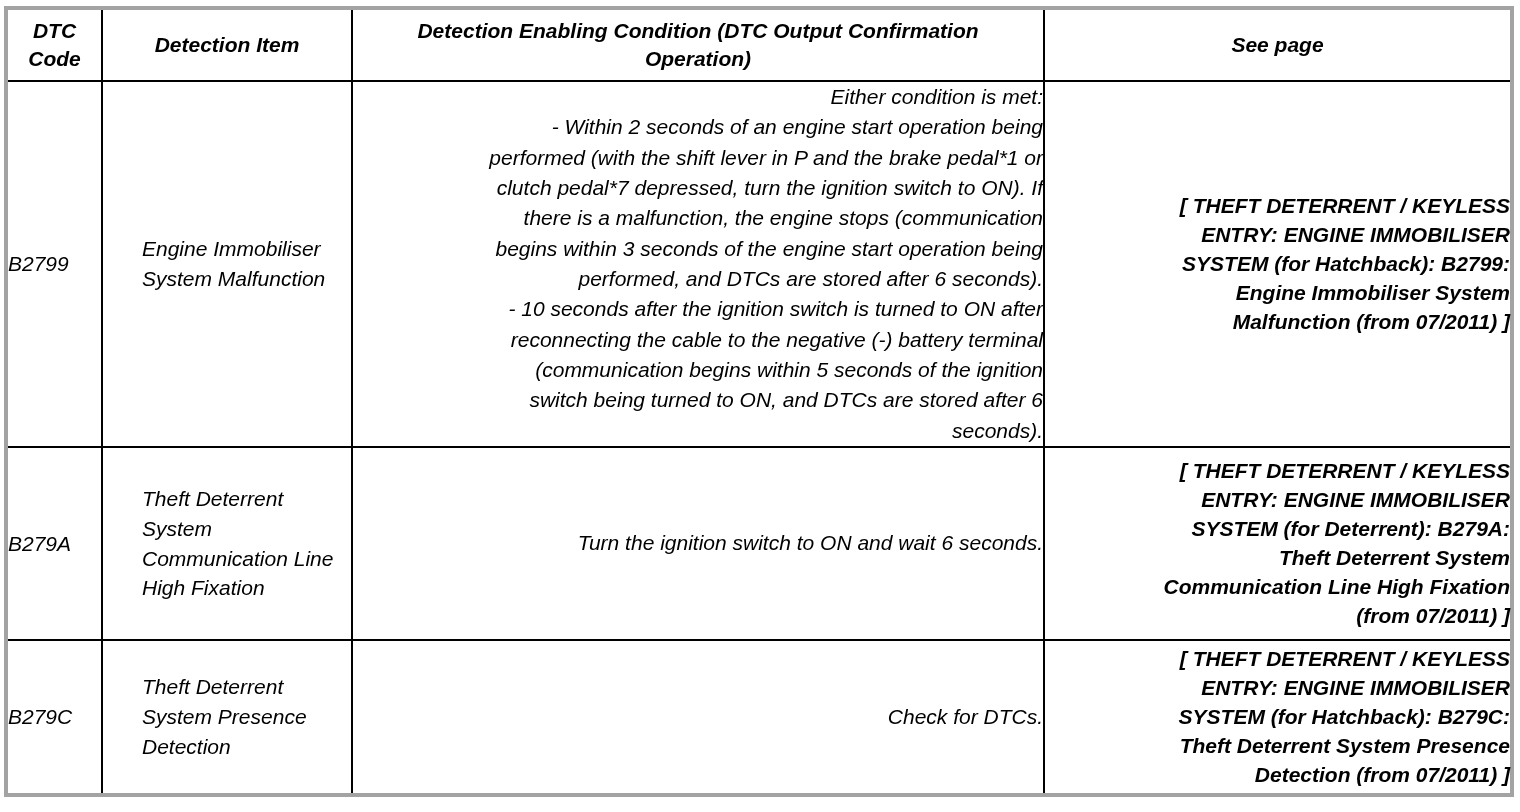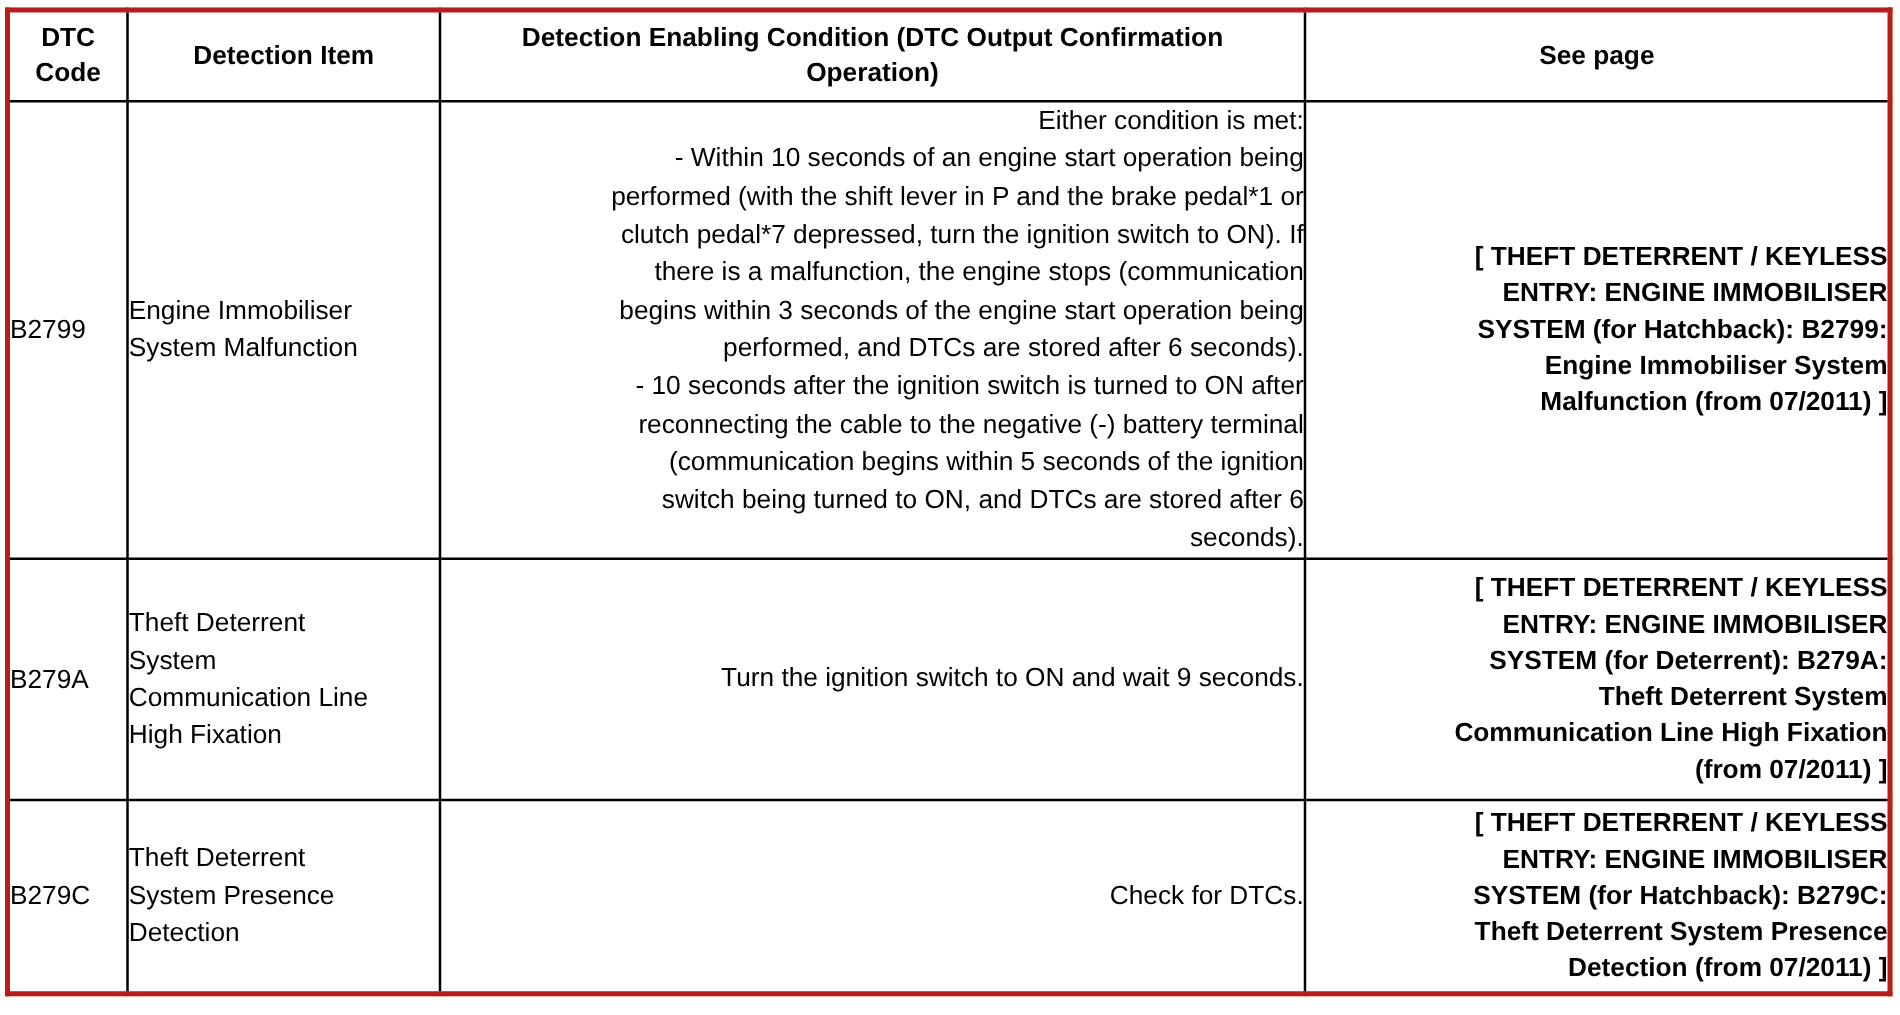--- a/index.html
+++ b/index.html
@@ -19,22 +19,23 @@
     width: 1520px;
     height: 812px;
     background: #ffffff;
     box-sizing: border-box;
     padding: 6px 6px 10px 4px;
   }
   table.dtc-table {
     width: 1510px;
     border-collapse: collapse;
     table-layout: fixed;
-    border: 4px solid #b91c1c;
-    background: #fde047;
+    border: 4px solid #a3a3a3;
+    background: #86efac;
+    font-style: italic;
   }
   table.dtc-table td,
   table.dtc-table th {
     border: 2px solid #000000;
     padding: 0;
     background: #ffffff;
   }
   
   col.c-code  { width: 96px; }
   col.c-item  { width: 250px; }
@@ -84,21 +85,21 @@
     vertical-align: middle;
     padding: 6px 14px;
   }
   
   tr.row-1 { height: 366px; }
   tr.row-2 { height: 193px; }
   tr.row-3 { height: 155px; }
 
   .cond-line { display: block; }
   .page-line { display: block; }
-  .item-line { display: block; }
+  .item-line { display: block; margin-left: 39px; }
 </style>
 </head>
 <body>
 
 <div class="page">
   <table class="dtc-table">
     <colgroup>
       <col class="c-code">
       <col class="c-item">
       <col class="c-cond">
@@ -125,21 +126,21 @@
     <tbody>
 
       <tr class="row-1">
         <td class="code-cell">B2799</td>
         <td class="item-cell">
           <span class="item-line">Engine Immobiliser</span>
           <span class="item-line">System Malfunction</span>
         </td>
         <td class="cond-cell top">
           <span class="cond-line">Either condition is met:</span>
-          <span class="cond-line">- Within 10 seconds of an engine start operation being</span>
+          <span class="cond-line">- Within 2 seconds of an engine start operation being</span>
           <span class="cond-line">performed (with the shift lever in P and the brake pedal*1 or</span>
           <span class="cond-line">clutch pedal*7 depressed, turn the ignition switch to ON). If</span>
           <span class="cond-line">there is a malfunction, the engine stops (communication</span>
           <span class="cond-line">begins within 3 seconds of the engine start operation being</span>
           <span class="cond-line">performed, and DTCs are stored after 6 seconds).</span>
           <span class="cond-line">- 10 seconds after the ignition switch is turned to ON after</span>
           <span class="cond-line">reconnecting the cable to the negative (-) battery terminal</span>
           <span class="cond-line">(communication begins within 5 seconds of the ignition</span>
           <span class="cond-line">switch being turned to ON, and DTCs are stored after 6</span>
           <span class="cond-line">seconds).</span>
@@ -155,21 +156,21 @@
 
       <tr class="row-2">
         <td class="code-cell">B279A</td>
         <td class="item-cell">
           <span class="item-line">Theft Deterrent</span>
           <span class="item-line">System</span>
           <span class="item-line">Communication Line</span>
           <span class="item-line">High Fixation</span>
         </td>
         <td class="cond-cell middle">
-          <span class="cond-line">Turn the ignition switch to ON and wait 9 seconds.</span>
+          <span class="cond-line">Turn the ignition switch to ON and wait 6 seconds.</span>
         </td>
         <td class="page-cell">
           <span class="page-line">[ THEFT DETERRENT / KEYLESS</span>
           <span class="page-line">ENTRY: ENGINE IMMOBILISER</span>
           <span class="page-line">SYSTEM (for Deterrent): B279A:</span>
           <span class="page-line">Theft Deterrent System</span>
           <span class="page-line">Communication Line High Fixation</span>
           <span class="page-line">(from 07/2011) ]</span>
         </td>
       </tr>

